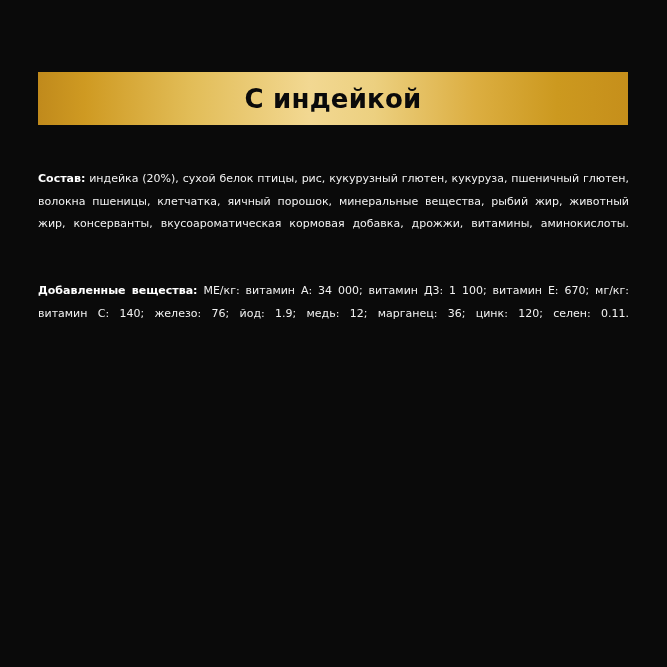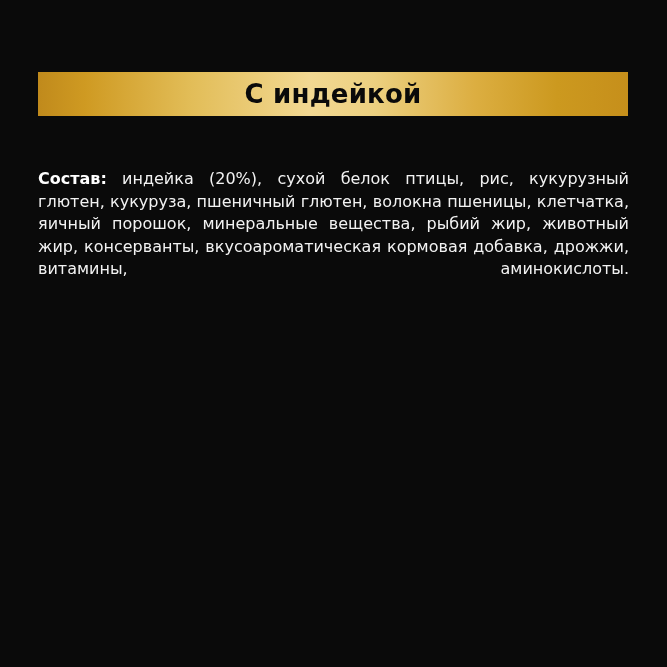--- a/index.html
+++ b/index.html
@@ -19,21 +19,21 @@
     height: 667px;
     background: #0a0a0a;
     box-sizing: border-box;
   }
   
   .banner {
     position: absolute;
     left: 38px;
     top: 72px;
     width: 590px;
-    height: 44px;
+    height: 53px;
     background: linear-gradient(to right,
         #c08a1c 0%,
         #cf9a22 8%,
         #e2bd58 26%,
         #f2d892 46%,
         #ecd080 57%,
         #dcae41 74%,
         #cc991f 88%,
         #c68f1b 100%);
     display: flex;
@@ -52,21 +52,21 @@
   
   .content {
     position: absolute;
     left: 38px;
     top: 168px;
     width: 591px;
   }
   .para {
     color: #f2f2f2;
     font-family: "DejaVu Sans", sans-serif;
-    font-size: 16px;
+    font-size: 11px;
     line-height: 22.5px;
     text-align: justify;
     text-justify: inter-word;
     margin: 0 0 22px 0;
     -webkit-font-smoothing: antialiased;
   }
   .para:last-child {
     margin-bottom: 0;
   }
   .para .lead {
@@ -89,16 +89,17 @@
 <div class="page">
 
   <div class="banner">
     <span class="banner-title">С индейкой</span>
   </div>
 
   <div class="content">
 
     <p class="para"><span class="lead">Состав:</span><span class="body-text"> индейка (20%), сухой белок птицы, рис, кукурузный глютен, кукуруза, пшеничный глютен, волокна пшеницы, клетчатка, яичный порошок, минеральные вещества, рыбий жир, животный жир, консерванты, вкусоароматическая кормовая добавка, дрожжи, витамины, аминокислоты.</span></p>
 
+    <p class="para"><span class="lead">Добавленные вещества:</span><span class="body-text"> МЕ/кг: витамин А: 34 000; витамин Д3: 1 100; витамин Е: 670; мг/кг: витамин С: 140; железо: 76; йод: 1.9; медь: 12; марганец: 36; цинк: 120; селен: 0.11.</span></p>
 
 
   </div>
 </div>
 
 </body></html>

